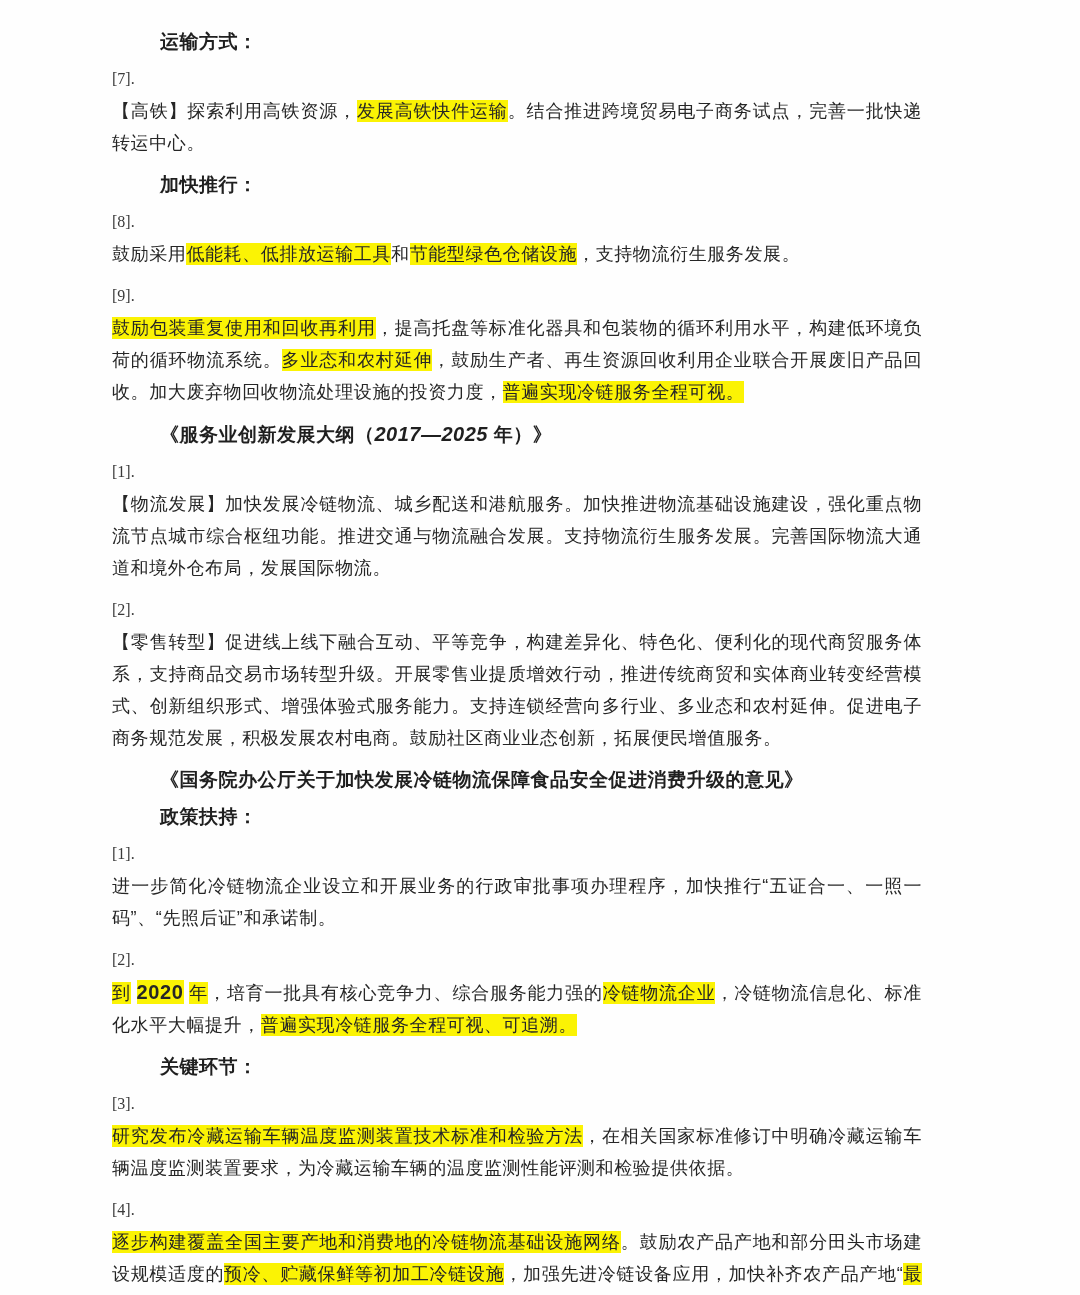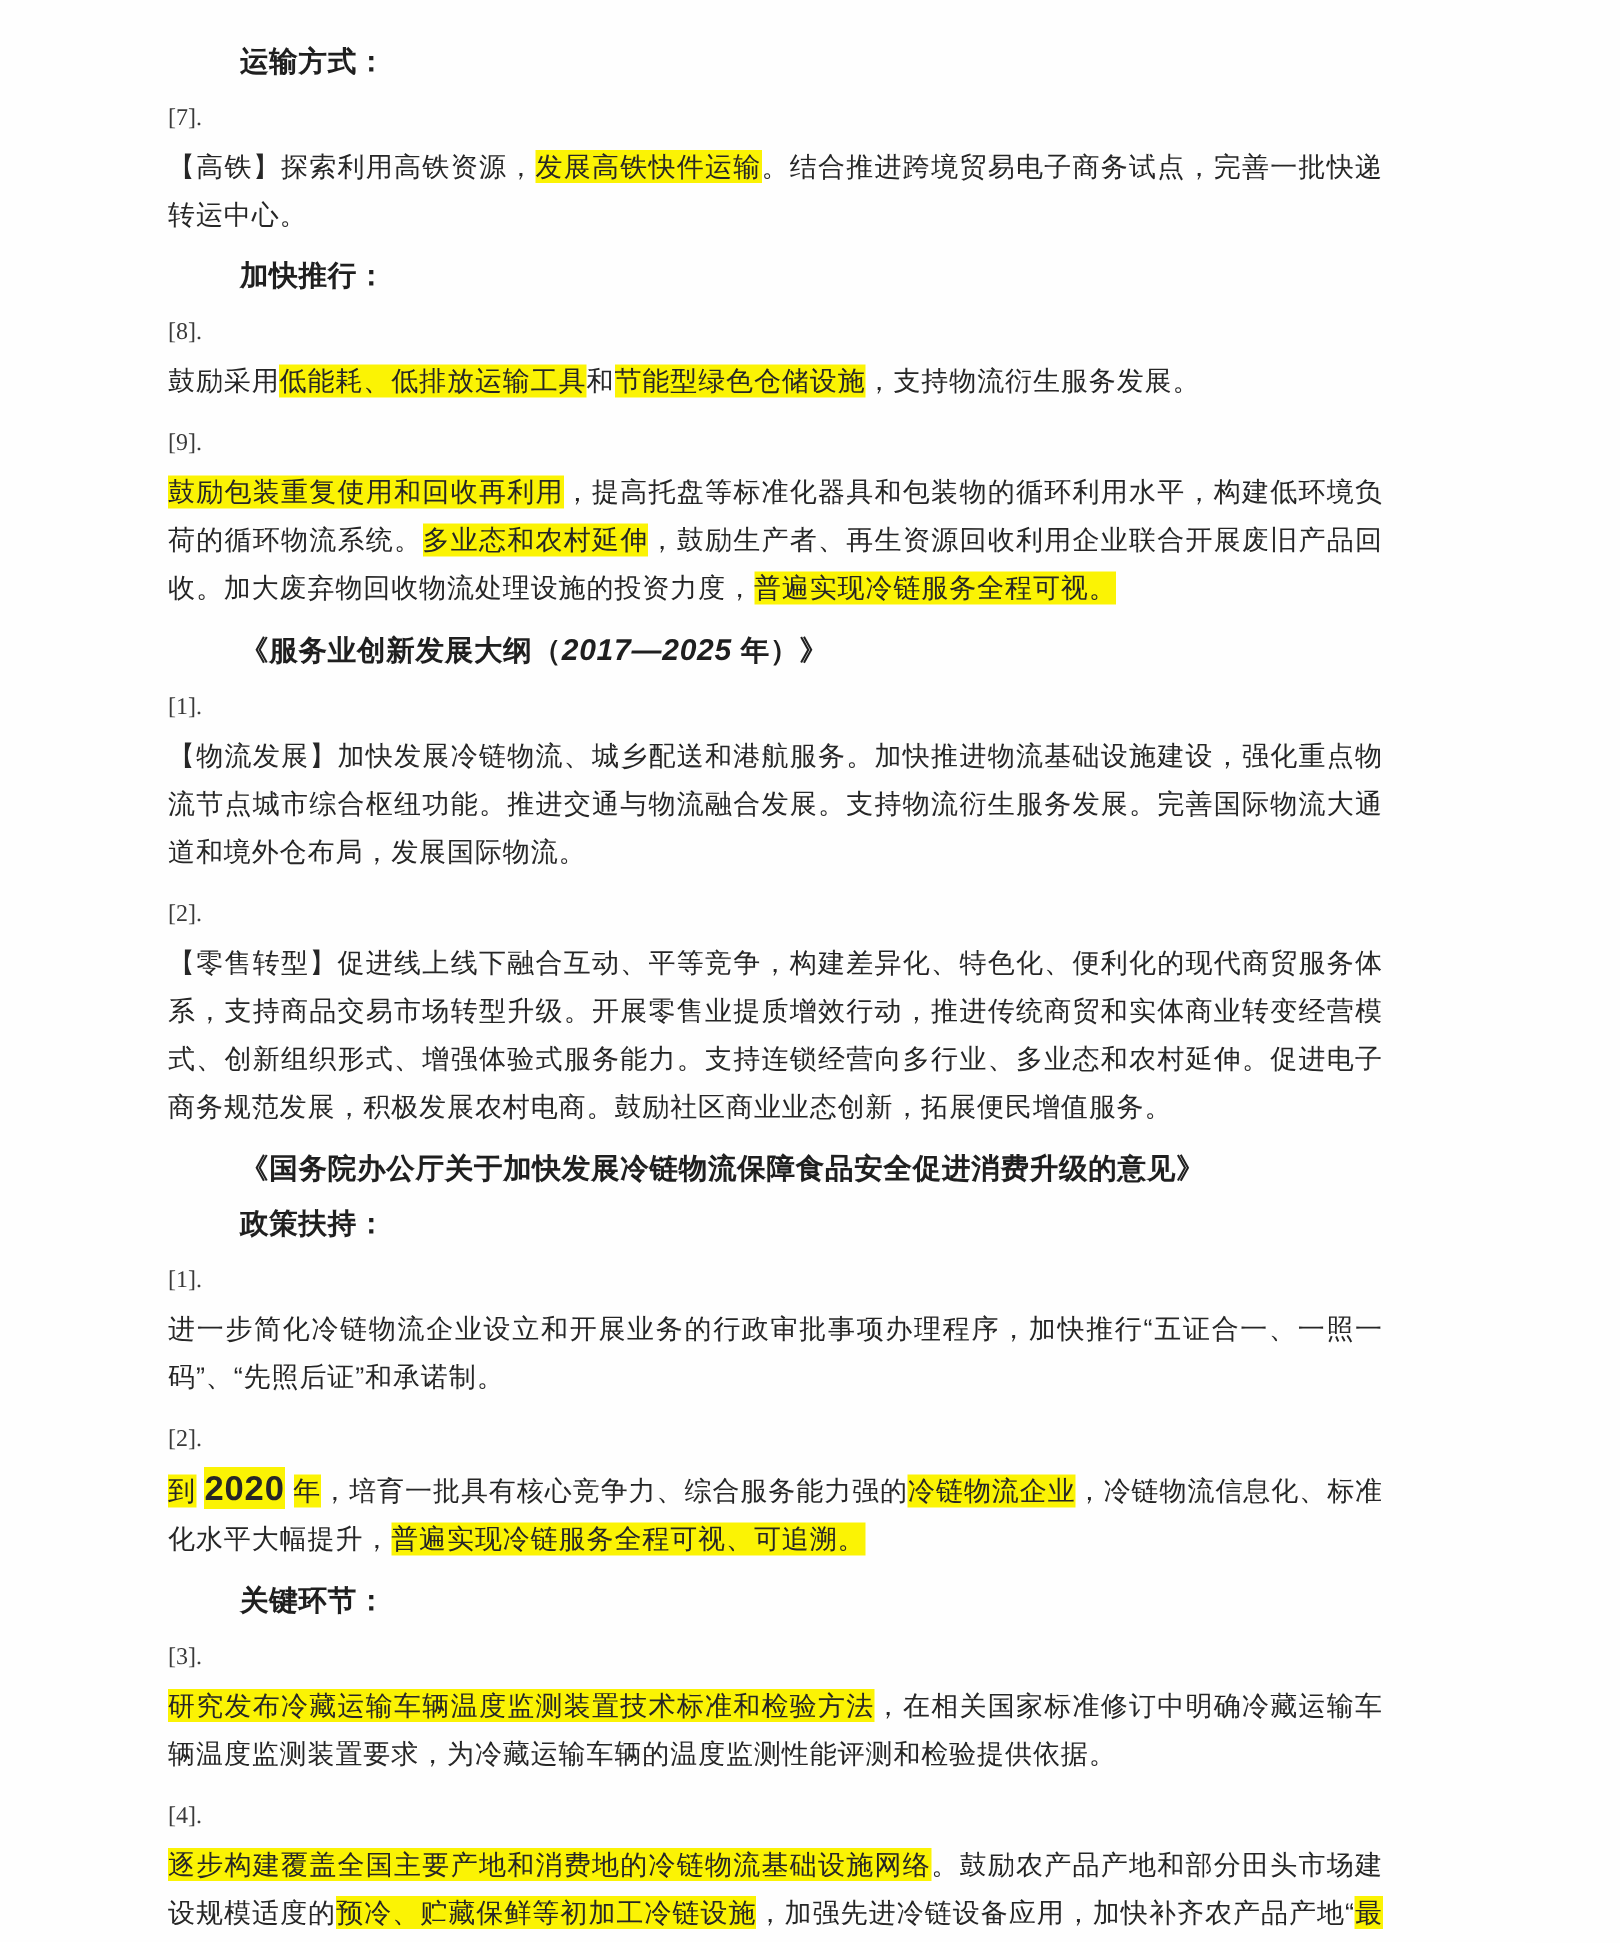--- a/index.html
+++ b/index.html
@@ -28,21 +28,21 @@
     flex:0 0 48px;
     font-family:"Liberation Serif","DejaVu Serif",serif;
     font-size:16px;line-height:32px;color:#3a3a3a;
   }
   .text{
     flex:1;
     font-size:18px;line-height:32px;letter-spacing:0.6px;
     text-align:justify;color:var(--ink);
   }
   .hl{background:var(--hl);padding:1px 0;}
-  .num{font-weight:700;font-size:23px;font-family:"Liberation Sans","DejaVu Sans",sans-serif;}
+  .num{font-weight:700;font-size:20px;font-family:"Liberation Sans","DejaVu Sans",sans-serif;}
   .is-title .num{font-size:20px;font-style:italic;}
 </style>
 </head>
 <body>
 
 <main class="page">
   <div id="doc">
       <div class="block is-heading">
         <div class="heading-text"><span class="">运输方式：</span></div>
       </div>

